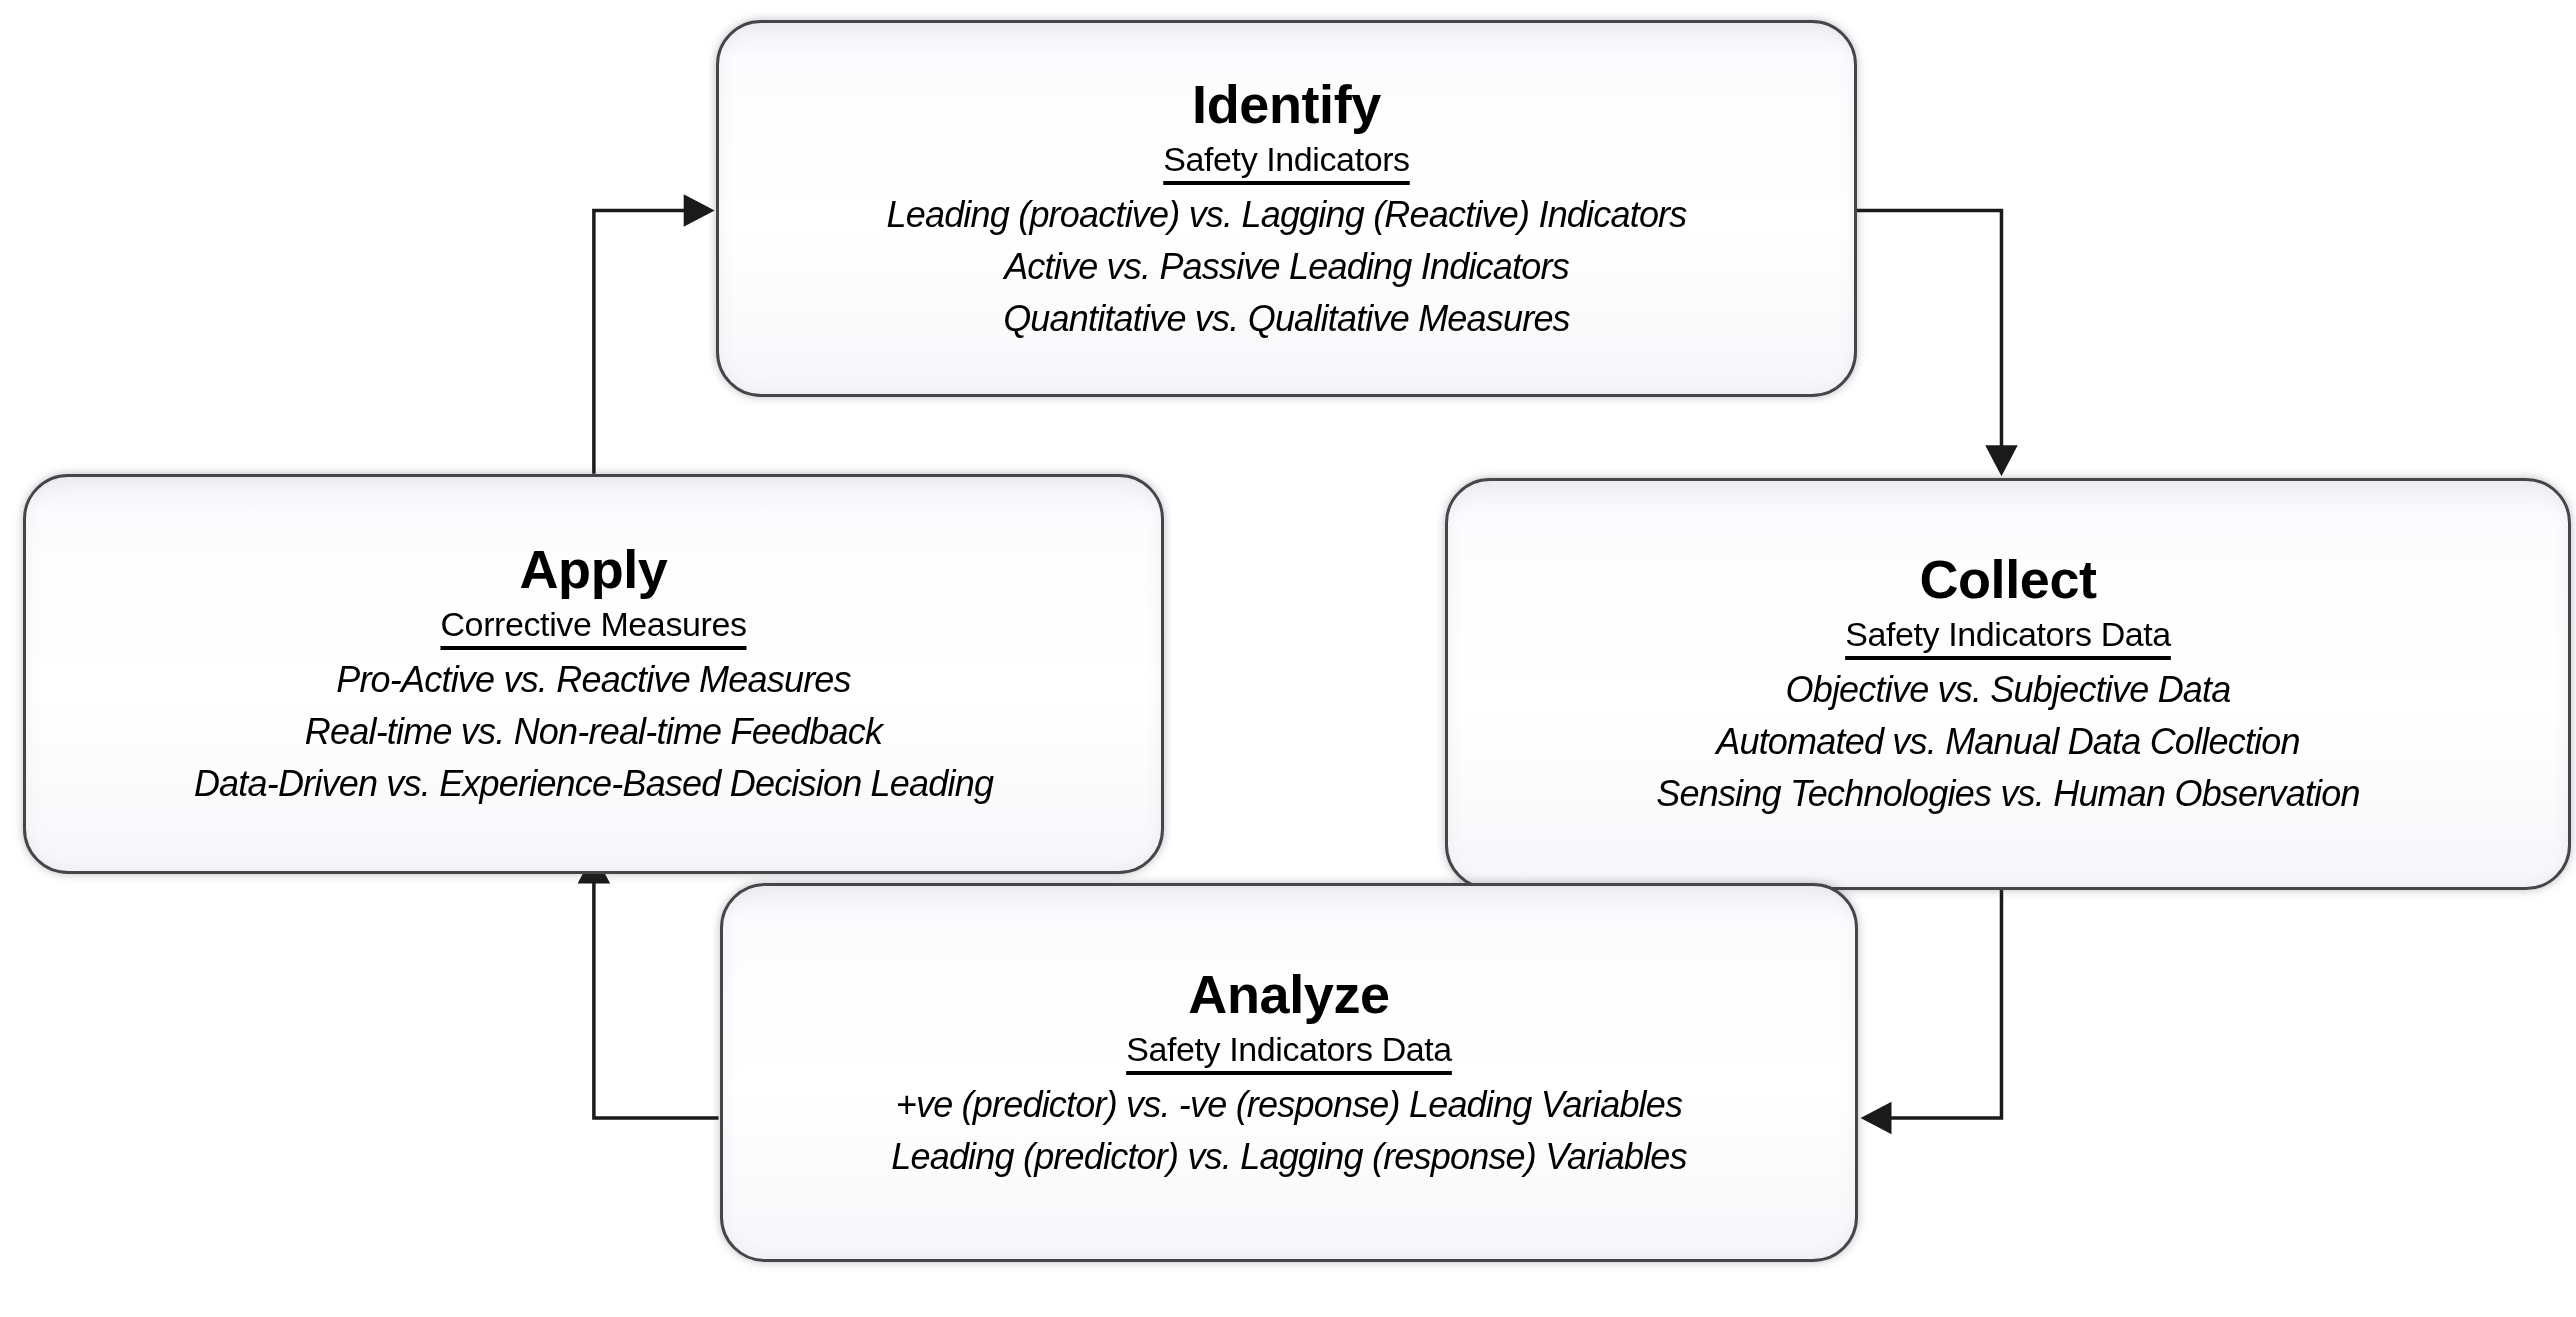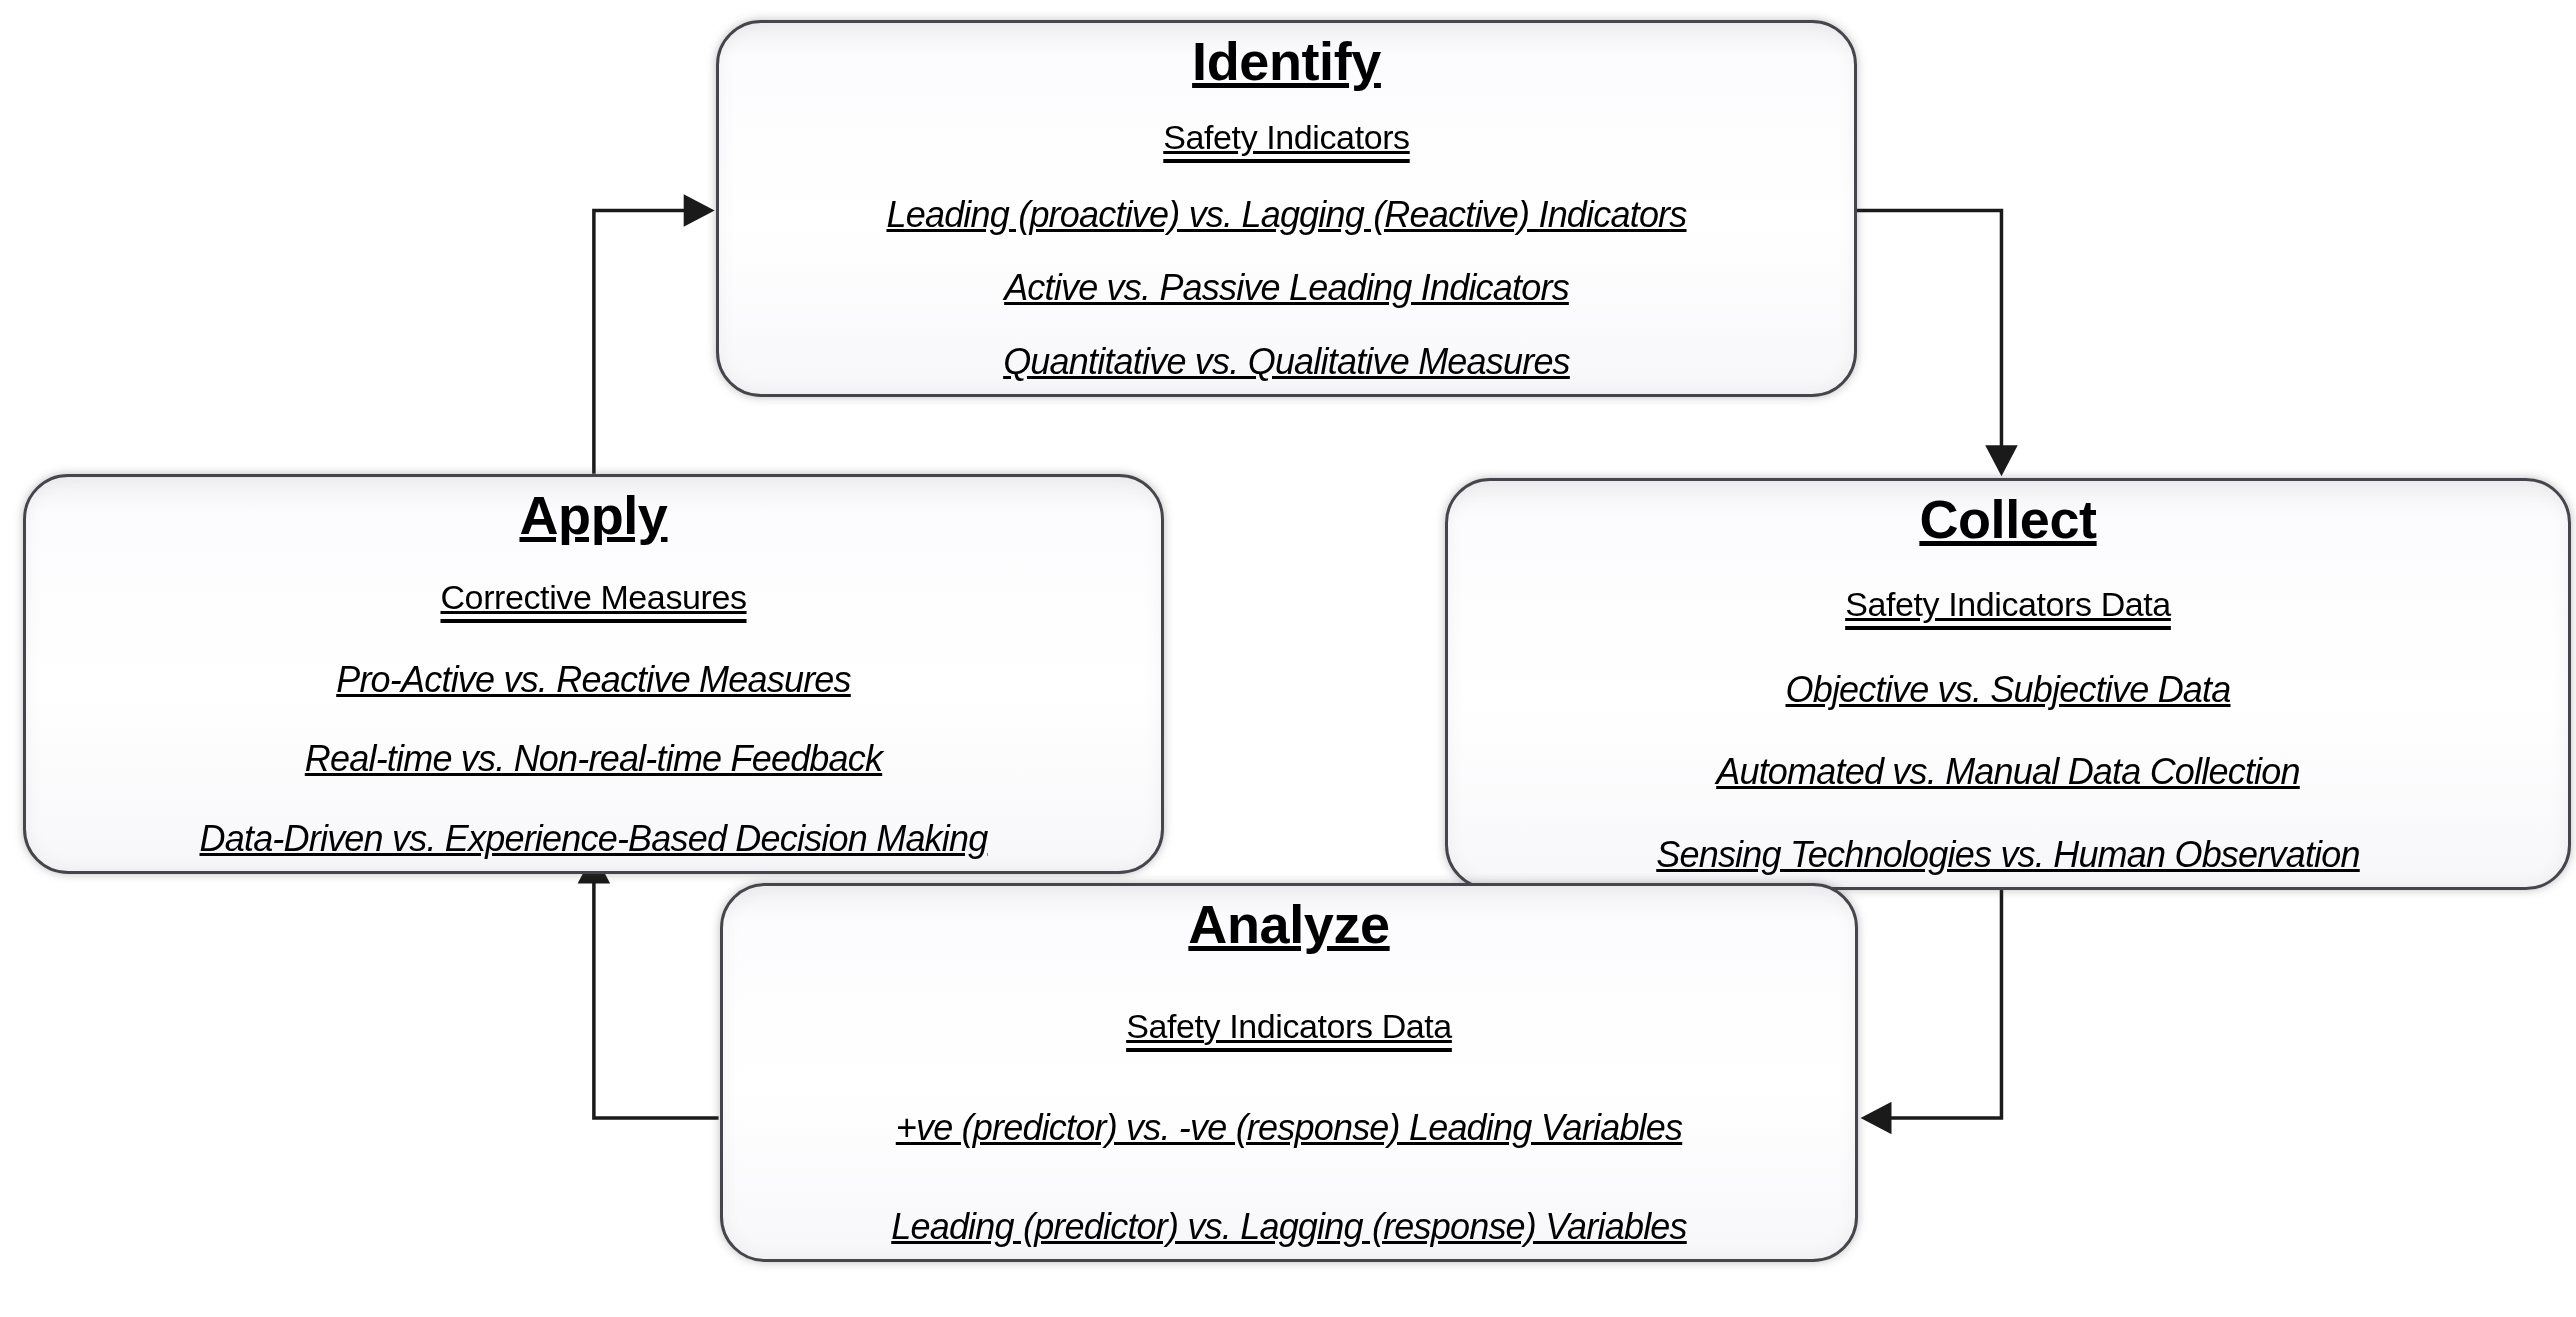--- a/index.html
+++ b/index.html
@@ -24,25 +24,24 @@
   .box {
     position: absolute;
     box-sizing: border-box;
     border: 3.1px solid #45454b;
     border-radius: 45px;
     background: linear-gradient(180deg, #f1f1f4 0%, #fcfcfe 9%, #ffffff 55%, #f7f7fa 100%);
     box-shadow: 0 0 9.3px rgba(70,70,80,0.35), inset 0 0 17px rgba(90,90,100,0.08);
     display: flex;
     flex-direction: column;
     align-items: center;
-    justify-content: space-between;
+    justify-content: center;
     text-align: center;
     color: #000000;
     padding: 6.2px 12.4px;
-    text-decoration: underline;
   }
   .box-title {
     font-size: 54px;
     font-weight: bold;
     line-height: 1.2;
     letter-spacing: -0.4px;
   }
   .box-subtitle {
     font-size: 34px;
     line-height: 1.3;
@@ -114,17 +113,17 @@
     <div class="box-subtitle">Safety Indicators Data</div>
     <div class="box-item">+ve (predictor) vs. -ve (response) Leading Variables</div>
     <div class="box-item">Leading (predictor) vs. Lagging (response) Variables</div>
   </div>
 
   <div class="box" id="box-apply">
     <div class="box-title">Apply</div>
     <div class="box-subtitle">Corrective Measures</div>
     <div class="box-item">Pro-Active vs. Reactive Measures</div>
     <div class="box-item">Real-time vs. Non-real-time Feedback</div>
-    <div class="box-item">Data-Driven vs. Experience-Based Decision Making</div>
+    <div class="box-item">Data-Driven vs. Experience-Based Decision Leading</div>
   </div>
 
 </div>
 
 
 </body></html>

